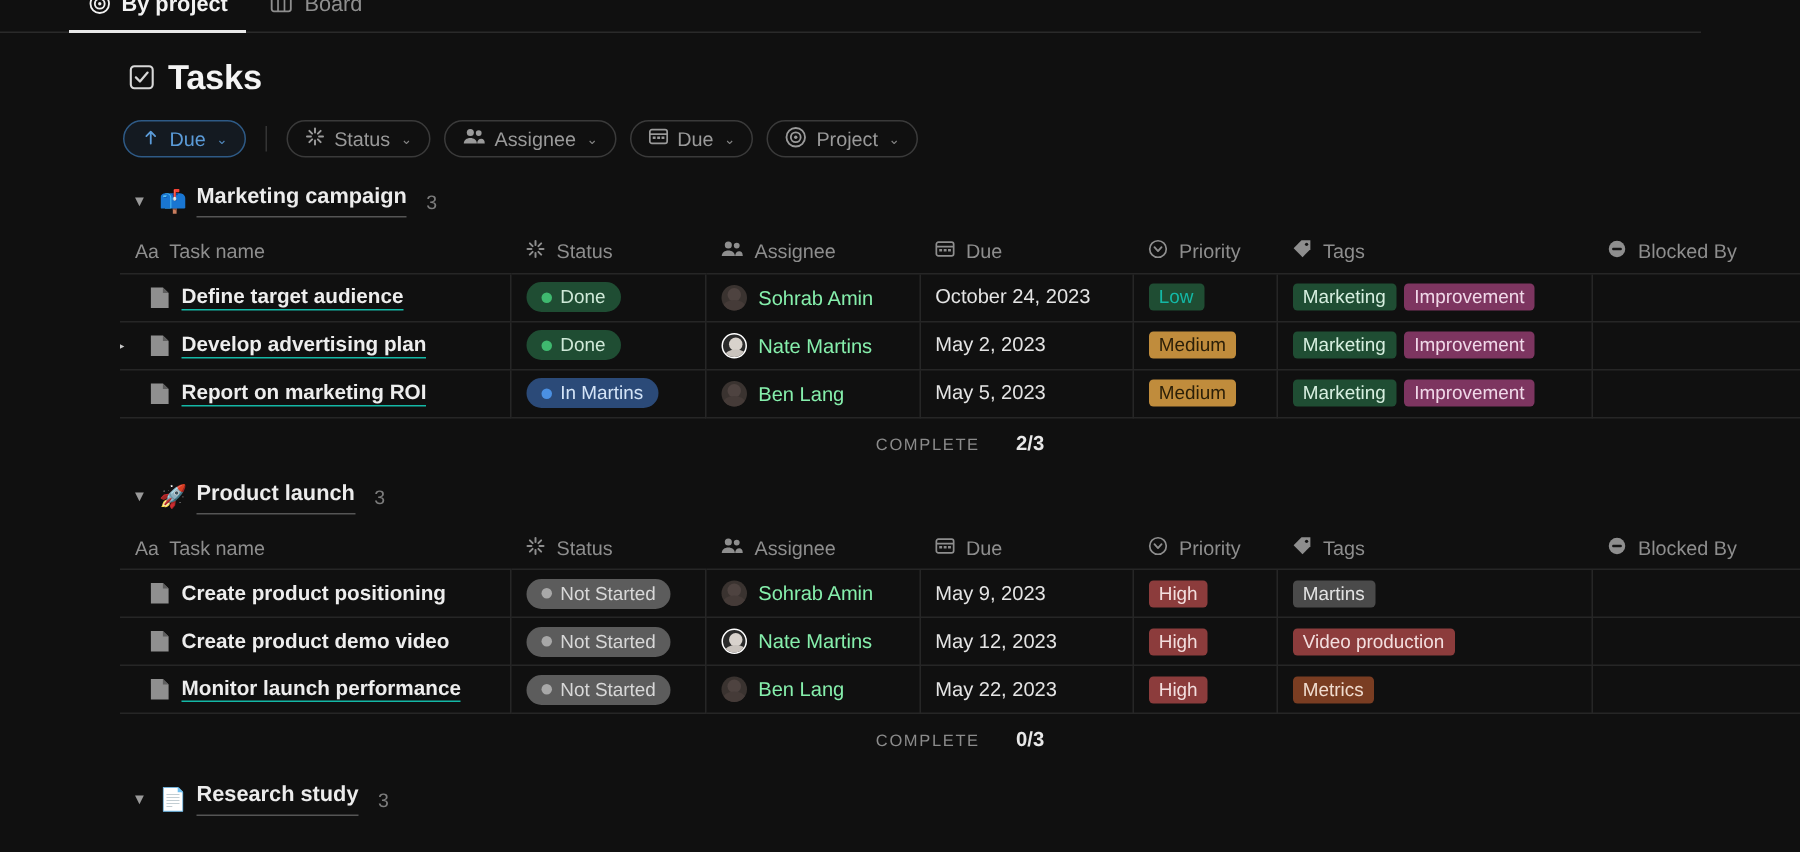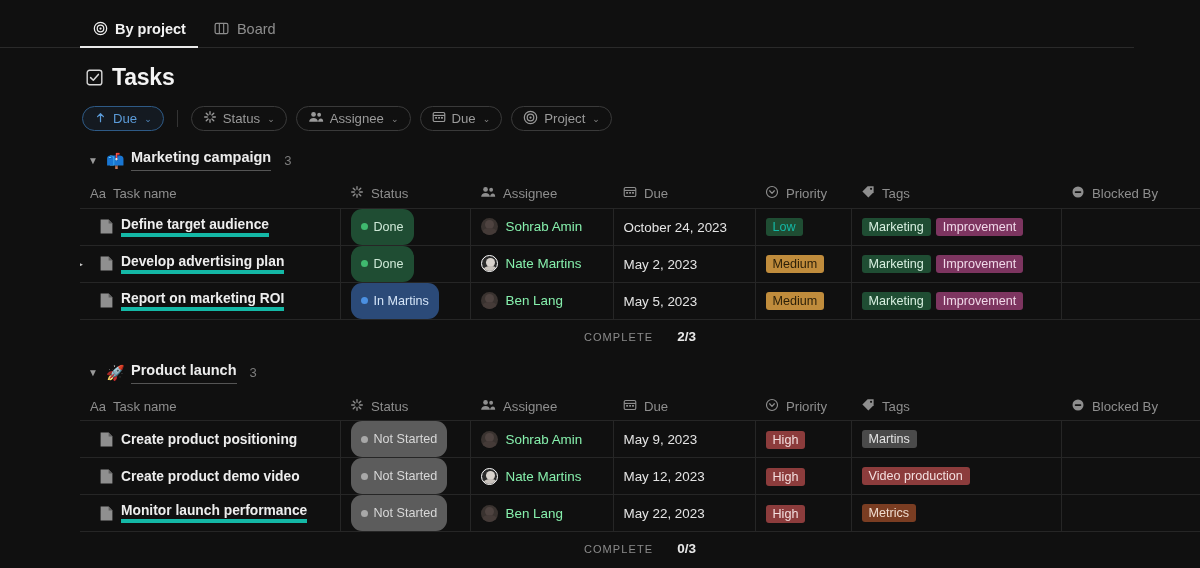--- a/index.html
+++ b/index.html
@@ -8,21 +8,21 @@
     background: #0e0e0e;
     font-family: "Liberation Sans", sans-serif;
     color: #e6e6e6;
     overflow: hidden;
   }
   .page { position: relative; width: 1200px; height: 568px; background:#101010; }
 
   
   .tabbar {
     display:flex; align-items:flex-end; gap:4px;
-    padding-left:80px; height:48px;
+    padding-left:46px; height:22px;
     border-bottom:1px solid #2a2a2a;
     width:1134px;
   }
   .tab {
     display:flex; align-items:center; gap:7px;
     padding:0 12px 9px 12px; height:39px;
     font-size:14.5px; color:#8e8e8e; cursor:pointer; position:relative;
     padding-top:11px;
   }
   .tab.active { color:#f2f2f2; font-weight:700; }
@@ -74,23 +74,23 @@
   .c-assignee{ width:143px; }
   .c-due { width:142px; }
   .c-prio { width:96px; }
   .c-tags { width:210px; }
   .c-blocked{ width:139px; border-right:none !important; }
 
   .namecell { display:flex; align-items:center; gap:8px; padding-left:10px; position:relative; }
   .rowcaret { position:absolute; left:-14px; color:#c9c9c9; font-size:9px; }
   .pageicon { width:13px; height:15px; flex:none; }
   .taskname { font-size:13.8px; font-weight:700; color:#ededed; white-space:nowrap; }
-  .taskname.ul { border-bottom:4px solid #14b8a6; padding-bottom:1px;text-align:right; }
-
-  .badge { display:inline-flex; align-items:center; gap:6px; border-radius:11px; height:36px;
+  .taskname.ul { border-bottom:1px solid #14b8a6; padding-bottom:1px;text-align:right; }
+
+  .badge { display:inline-flex; align-items:center; gap:6px; border-radius:11px; height:20px;
            padding:0 10px; font-size:12.6px; white-space:nowrap; }
   .badge .dot { width:7px; height:7px; border-radius:50%; flex:none; }
 
   .chip { display:inline-block; border-radius:3px; padding:2px 7px; font-size:12.6px; white-space:nowrap; }
 
   .asg { display:flex; align-items:center; gap:8px; }
   .avatar { width:17px; height:17px; border-radius:50%; flex:none; overflow:hidden; position:relative; background:#3a3330; }
   .avatar.ring { border:1.5px solid #fff; background:#2a2a2a; }
   .avatar i { position:absolute; border-radius:50%; }
   .asgname { font-size:13.4px; color:#86efac; }

